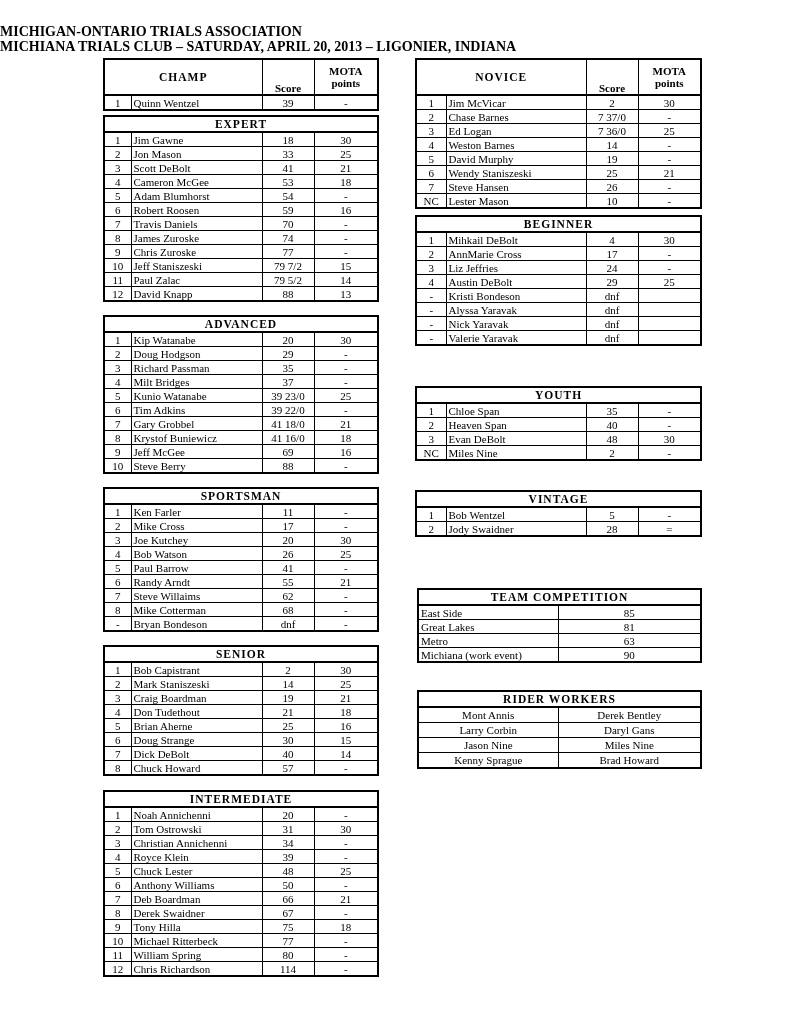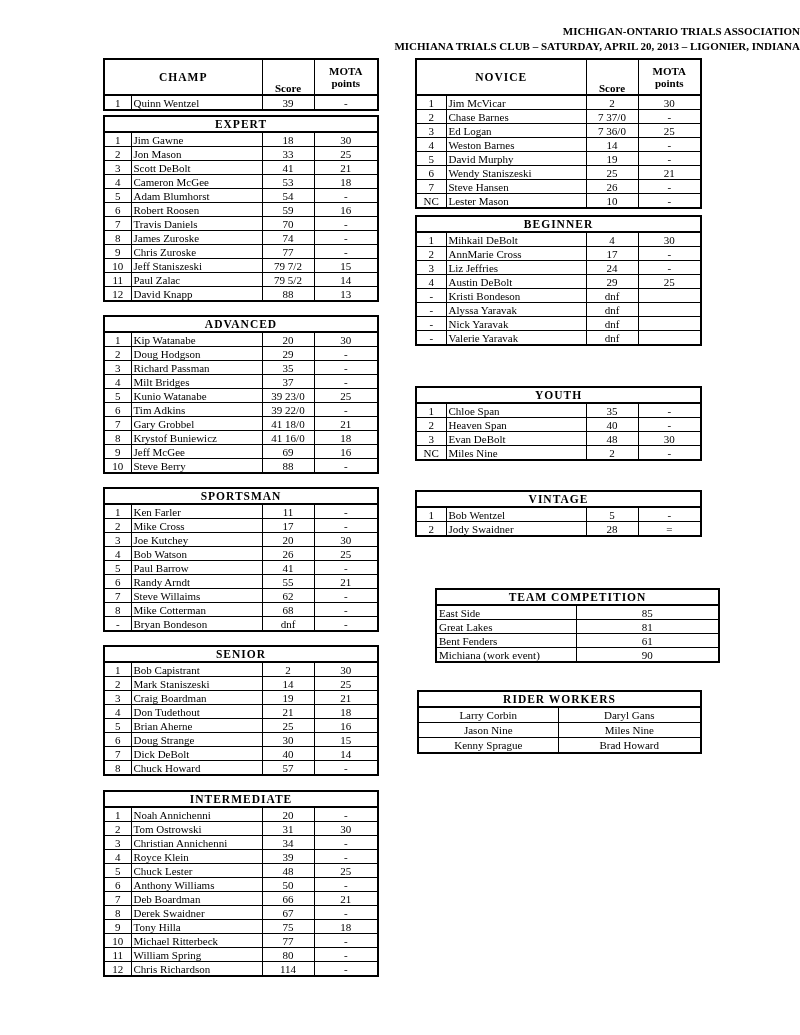--- a/index.html
+++ b/index.html
@@ -1,21 +1,21 @@
 <!DOCTYPE html>
 <html><head>
 <meta charset="utf-8">
 <style>
   html,body { margin:0; padding:0; background:#ffffff; }
   .page {
     position:relative; width:800px; height:1035px; background:#ffffff;
     font-family:"Liberation Serif", serif; color:#000;
   }
-  .page-title { position:absolute; top:24px; left:0; width:800px; text-align:right;
-    font-weight:bold; font-size:11px; line-height:15px; }
+  .page-title { position:absolute; top:24px; left:0; width:800px; text-align:left;
+    font-weight:bold; font-size:14px; line-height:15px; }
   table.rtable {
     position:absolute; border-collapse:collapse; table-layout:fixed;
     border:2px solid #000; font-size:11px;
   }
   table.rtable td, table.rtable th {
     border:1px solid #000; padding:0 2px; height:13px; line-height:12px;
     overflow:hidden; white-space:nowrap; font-weight:normal;
   }
   table.rtable thead th { border-bottom:2px solid #000; font-weight:bold; text-align:center; }
   th.h-class { letter-spacing:1px; font-size:11.5px; }
@@ -643,62 +643,66 @@
         </tr>
         <tr>
           <td class="c-rank">2</td>
           <td class="c-name">Jody Swaidner</td>
           <td class="c-score">28</td>
           <td class="c-mota">=</td>
         </tr>
       </tbody>
   </table>
 
-  <table class="rtable" style="left:435px;top:588px;width:283px;">
+  <table class="rtable" style="left:417px;top:588px;width:283px;">
     <colgroup>
         <col style="width:140px">
         <col style="width:143px">
       </colgroup>
     <thead>
         <tr class="hdr1">
       <th colspan="2" class="h-class">TEAM COMPETITION</th>
     </tr>
       </thead>
     <tbody>
         <tr>
           <td class="t-name">East Side</td>
           <td class="t-score">85</td>
         </tr>
         <tr>
           <td class="t-name">Great Lakes</td>
           <td class="t-score">81</td>
         </tr>
         <tr>
-          <td class="t-name">Bent Fenders</td>
-          <td class="t-score">61</td>
+          <td class="t-name">Metro</td>
+          <td class="t-score">63</td>
         </tr>
         <tr>
           <td class="t-name">Michiana (work event)</td>
           <td class="t-score">90</td>
         </tr>
       </tbody>
   </table>
 
   <table class="rtable riders" style="left:417px;top:690px;width:283px;">
     <colgroup>
         <col style="width:140px">
         <col style="width:143px">
       </colgroup>
     <thead>
         <tr class="hdr1">
       <th colspan="2" class="h-class">RIDER WORKERS</th>
     </tr>
       </thead>
     <tbody>
         <tr>
+          <td class="w-cell">Mont Annis</td>
+          <td class="w-cell">Derek Bentley</td>
+        </tr>
+        <tr>
           <td class="w-cell">Larry Corbin</td>
           <td class="w-cell">Daryl Gans</td>
         </tr>
         <tr>
           <td class="w-cell">Jason Nine</td>
           <td class="w-cell">Miles Nine</td>
         </tr>
         <tr>
           <td class="w-cell">Kenny Sprague</td>
           <td class="w-cell">Brad Howard</td>

